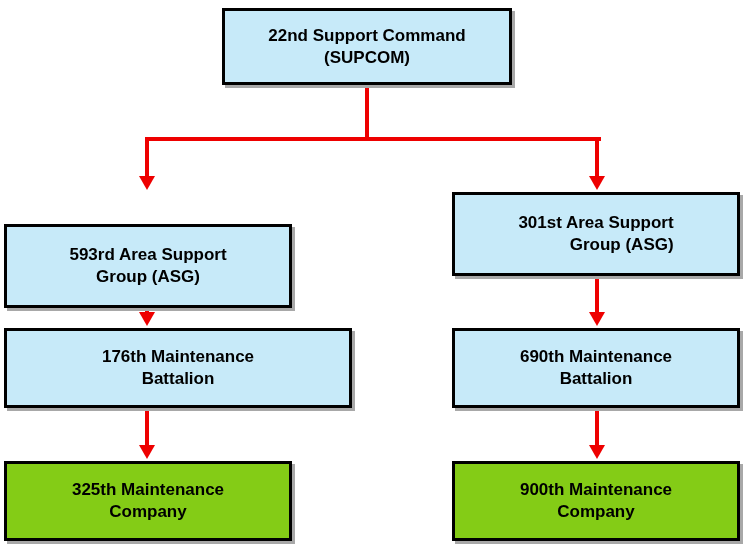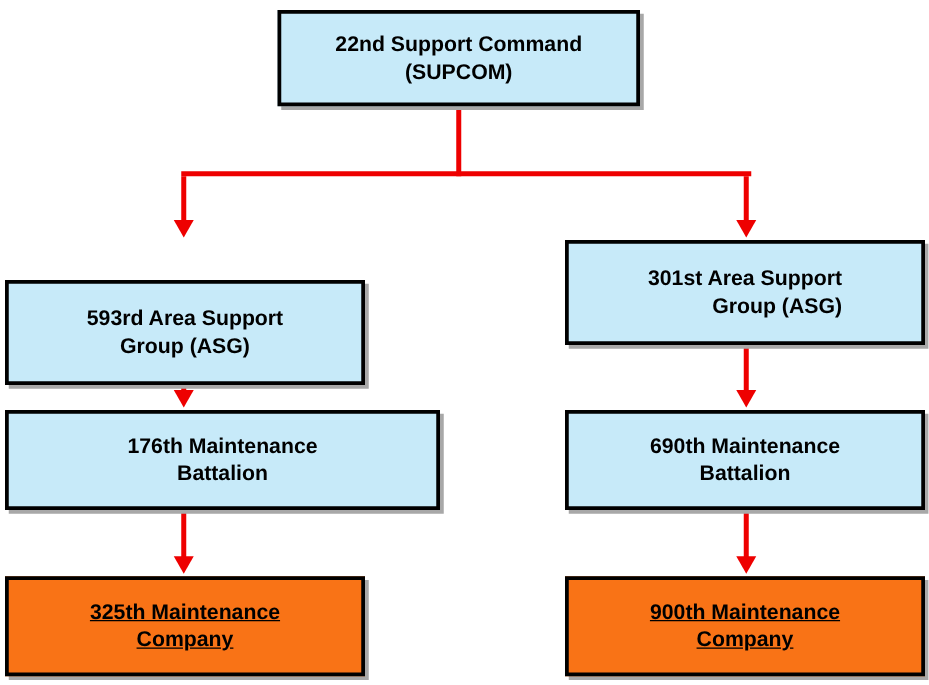--- a/index.html
+++ b/index.html
@@ -26,21 +26,21 @@
     text-align: center;
   }
   .node .label {
     font-size: 17px;
     font-weight: bold;
     color: #000000;
     line-height: 1.28;
     white-space: pre-line;
   }
   .fill-blue   { background: #c7eaf9; }
-  .fill-yellow { background: #f97316; text-decoration: underline; }
+  .fill-yellow { background: #84cc16; }
 
   
   #node-supcom  { left: 222px; top:   8px; width: 290px; height: 77px; }
   #node-asg-593 { left:   4px; top: 192px; width: 288px; height: 84px; margin-top: 32px; }
   #node-asg-301 { left: 452px; top: 192px; width: 288px; height: 84px; text-align: right; }
   #node-bn-176  { left:   4px; top: 328px; width: 348px; height: 80px; }
   #node-bn-690  { left: 452px; top: 328px; width: 288px; height: 80px; }
   #node-co-325  { left:   4px; top: 461px; width: 288px; height: 80px; }
   #node-co-900  { left: 452px; top: 461px; width: 288px; height: 80px; text-align: center; }
 

